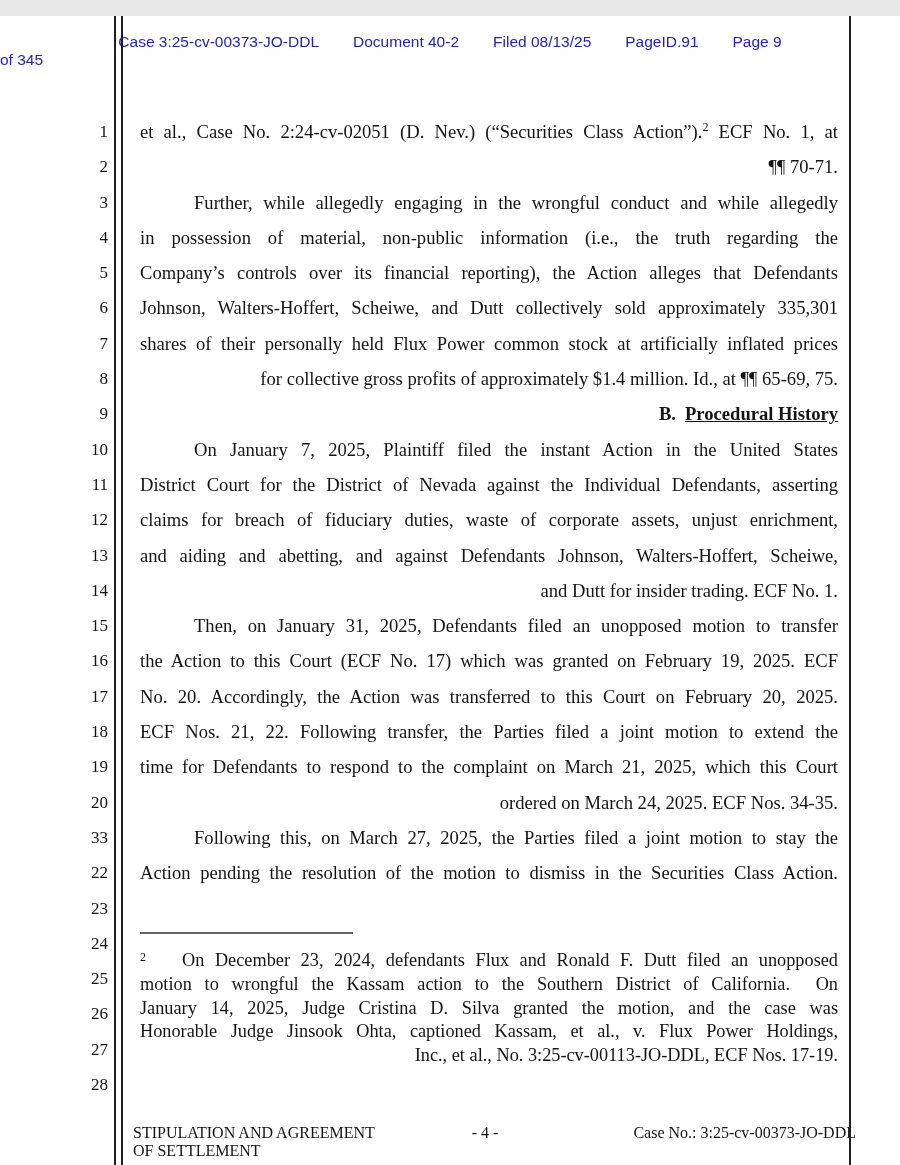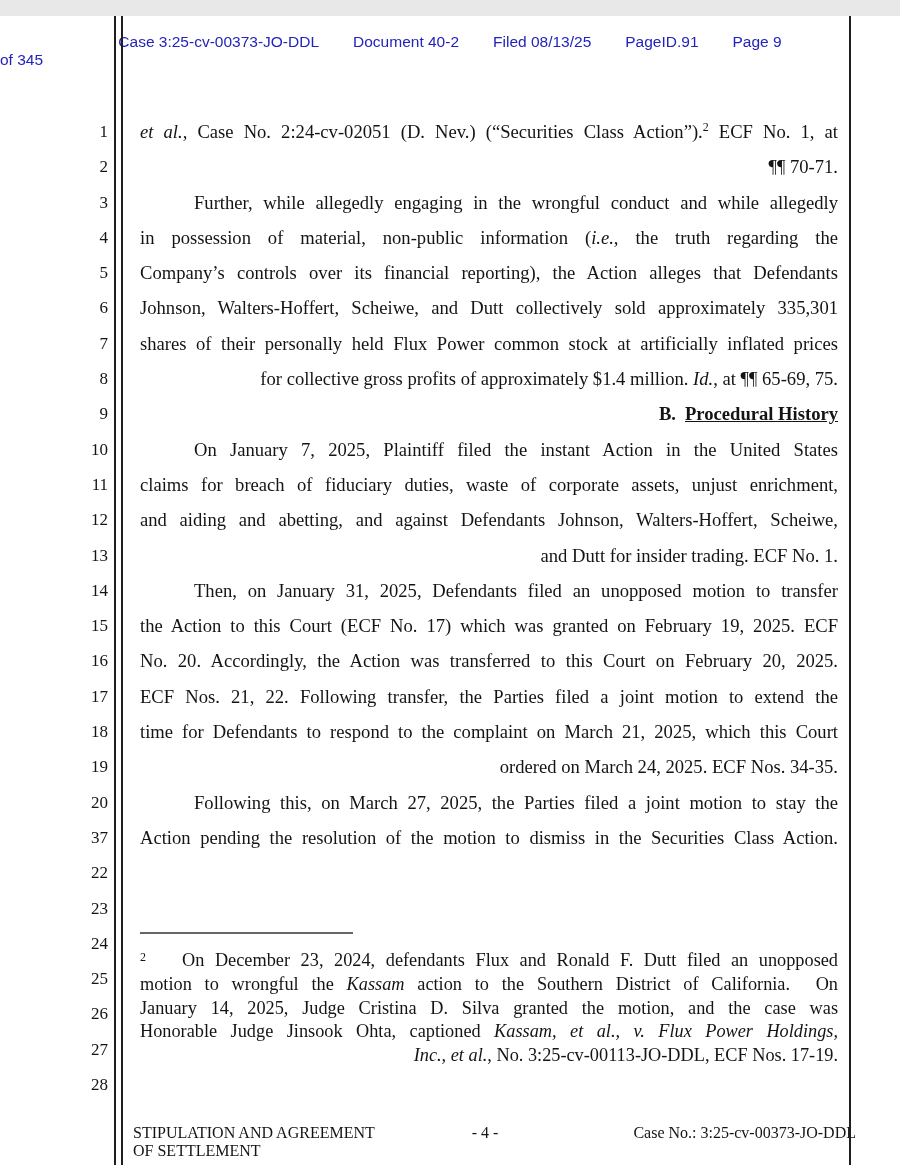--- a/index.html
+++ b/index.html
@@ -23,21 +23,21 @@
   .vrule.r{left:849px;}
   
   .linenums{position:absolute;left:0;top:98px;width:108px;z-index:3;}
   .linenums div{height:35.3px;line-height:35.3px;text-align:right;font-size:17px;}
   
   .bodycol{position:absolute;left:140px;top:98px;width:698px;z-index:3;font-size:18.6px;}
   .line{height:35.3px;line-height:35.3px;overflow:hidden;text-align:right;}
   .line.j{text-align:justify;text-align-last:justify;}
   .line.ind{padding-left:54px;}
   .line.hd{padding-left:43px;font-weight:bold;}
-  .i{font-style:italic;}
+  .i{}
   .b{font-weight:bold;}
   .u{text-decoration:underline;}
   .sup{font-size:12px;position:relative;top:-7px;}
   .tab{display:inline-block;}
   
   .fnsep{position:absolute;left:140px;top:916px;width:213px;height:0;border-top:2px solid var(--separator,#666);z-index:3;}
   .footnote{position:absolute;left:140px;top:933px;width:698px;z-index:3;font-size:18.3px;}
   .fline{height:23.8px;line-height:23.8px;overflow:hidden;text-align:right;}
   .fline.j{text-align:justify;text-align-last:justify;}
   .footnote .sup{top:-5px;font-size:12px;}
@@ -81,41 +81,42 @@
       <div>11</div>
       <div>12</div>
       <div>13</div>
       <div>14</div>
       <div>15</div>
       <div>16</div>
       <div>17</div>
       <div>18</div>
       <div>19</div>
       <div>20</div>
-      <div>37</div>
+      <div>33</div>
       <div>22</div>
       <div>23</div>
       <div>24</div>
       <div>25</div>
       <div>26</div>
       <div>27</div>
       <div>28</div>
     </div>
 
   <div class="bodycol" id="bodylines">
       <div class="line j"><span class="i">et al.</span><span>, Case No. 2:24-cv-02051 (D. Nev.) (“Securities Class Action”).</span><span class="sup">2</span><span> ECF No. 1, at</span></div>
       <div class="line"><span>¶¶ 70-71.</span></div>
       <div class="line j ind"><span>Further, while allegedly engaging in the wrongful conduct and while allegedly</span></div>
       <div class="line j"><span>in possession of material, non-public information (</span><span class="i">i.e.</span><span>, the truth regarding the</span></div>
       <div class="line j"><span>Company’s controls over its financial reporting), the Action alleges that Defendants</span></div>
       <div class="line j"><span>Johnson, Walters-Hoffert, Scheiwe, and Dutt collectively sold approximately 335,301</span></div>
       <div class="line j"><span>shares of their personally held Flux Power common stock at artificially inflated prices</span></div>
       <div class="line"><span>for collective gross profits of approximately $1.4 million. </span><span class="i">Id.</span><span>, at ¶¶ 65-69, 75.</span></div>
       <div class="line hd"><span class="b">B.</span><span class="tab" style="width: 9px;"></span><span class="b u">Procedural History</span></div>
       <div class="line j ind"><span>On January 7, 2025, Plaintiff filed the instant Action in the United States</span></div>
+      <div class="line j"><span>District Court for the District of Nevada against the Individual Defendants, asserting</span></div>
       <div class="line j"><span>claims for breach of fiduciary duties, waste of corporate assets, unjust enrichment,</span></div>
       <div class="line j"><span>and aiding and abetting, and against Defendants Johnson, Walters-Hoffert, Scheiwe,</span></div>
       <div class="line"><span>and Dutt for insider trading. ECF No. 1.</span></div>
       <div class="line j ind"><span>Then, on January 31, 2025, Defendants filed an unopposed motion to transfer</span></div>
       <div class="line j"><span>the Action to this Court (ECF No. 17) which was granted on February 19, 2025. ECF</span></div>
       <div class="line j"><span>No. 20. Accordingly, the Action was transferred to this Court on February 20, 2025.</span></div>
       <div class="line j"><span>ECF Nos. 21, 22. Following transfer, the Parties filed a joint motion to extend the</span></div>
       <div class="line j"><span>time for Defendants to respond to the complaint on March 21, 2025, which this Court</span></div>
       <div class="line"><span>ordered on March 24, 2025. ECF Nos. 34-35.</span></div>
       <div class="line j ind"><span>Following this, on March 27, 2025, the Parties filed a joint motion to stay the</span></div>

